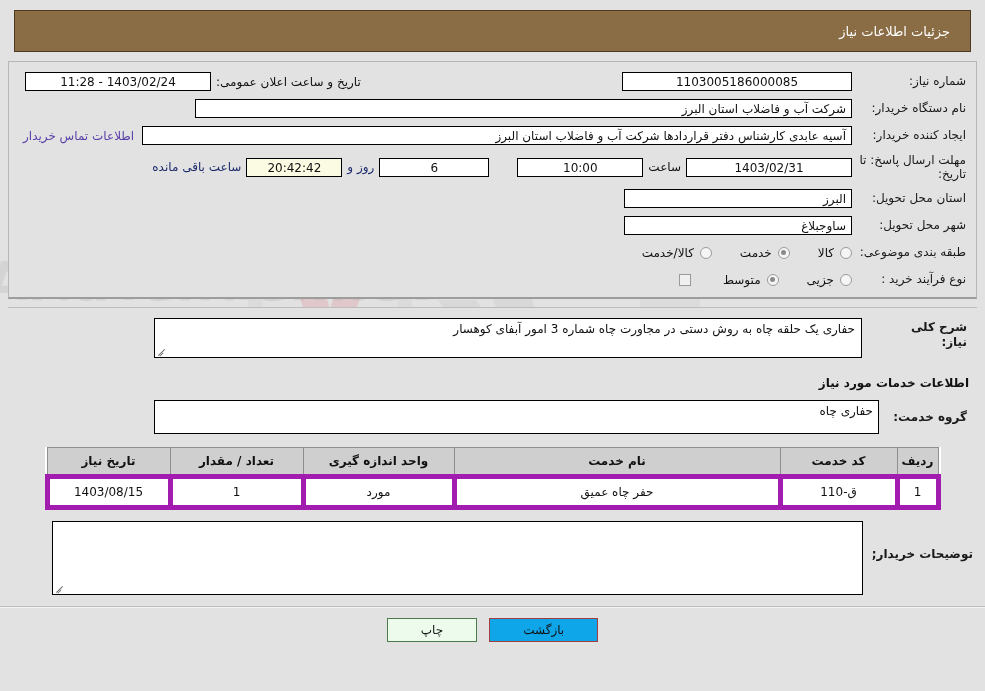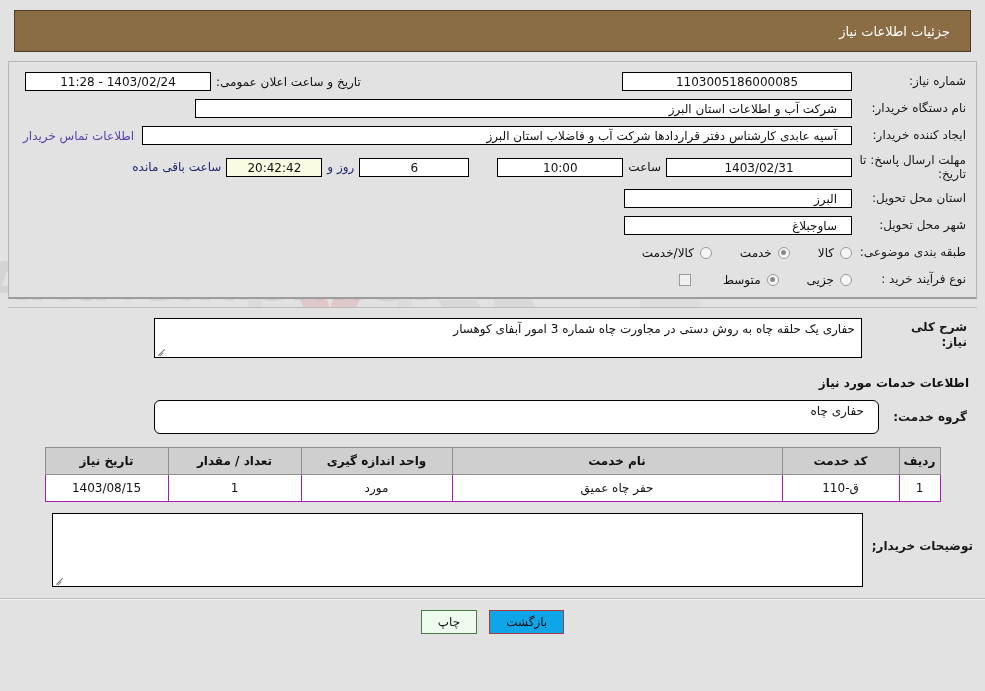--- a/index.html
+++ b/index.html
@@ -76,21 +76,21 @@
     line-height: 1.25;
   }
   .lbl.two-line { line-height: 1.2; }
 
   .fld {
     border: 1px solid #000;
     background: #fff;
     height: 19px;
     line-height: 19px;
     font-size: 12px;
-    padding: 0 14px;
+    padding: 0 5px;
     box-sizing: border-box;
     text-align: center;
     color: #111;
     overflow: hidden;
     white-space: nowrap;
   }
   .fld.rt { text-align: right; }
   .fld.yellow { background: #fbfbe4; }
 
   .linklike {
@@ -191,39 +191,39 @@
   table.grid th {
     background: #cfcfcf;
     border: 1px solid #8f8f8f;
     font-weight: bold;
     height: 26px;
     color: #111;
     text-align: center;
     padding: 0 4px;
   }
   table.grid td {
-    border: 1px solid #a21caf;
+    border: 5px solid #a21caf;
     height: 26px;
     text-align: center;
     background: #fff;
     color: #111;
     padding: 0 4px;
   }
 
   
   .btnbar {
     display: flex;
     justify-content: center;
     align-items: center;
     gap: 12px;
     padding: 10px 0 0 0;
   }
   .btn {
     font-size: 12px;
-    padding: 3px 16px;
+    padding: 3px 33px;
     border-width: 1px;
     border-style: solid;
     cursor: pointer;
     line-height: 16px;
   }
   .btn-print {
     background: #ecfbec;
     border-color: #4a7a4a;
     color: #111;
   }
@@ -267,32 +267,32 @@
   <div class="frow">
     <div class="lbl">شماره نیاز:</div>
     <div class="fld" style="width:230px;">1103005186000085</div>
     <div style="flex:1"></div>
     <div class="plain dark">تاریخ و ساعت اعلان عمومی:</div>
     <div class="fld" style="width:186px; margin-left:10px;">1403/02/24 - 11:28</div>
   </div>
 
   <div class="frow">
     <div class="lbl">نام دستگاه خریدار:</div>
-    <div class="fld rt" style="flex:1; margin-left:180px;">شرکت آب و اطلاعات استان البرز</div>
+    <div class="fld rt" style="flex:1; margin-left:180px;">شرکت آب و فاضلاب استان البرز</div>
   </div>
 
   <div class="frow">
     <div class="lbl">ایجاد کننده خریدار:</div>
     <div class="fld rt" style="flex:1;">آسیه عابدی کارشناس دفتر قراردادها شرکت آب و فاضلاب استان البرز</div>
     <div class="linklike">اطلاعات تماس خریدار</div>
   </div>
 
   <div class="frow" style="min-height:34px;">
     <div class="lbl two-line">مهلت ارسال پاسخ: تا تاریخ:</div>
-    <div class="fld" style="width:186px;">1403/02/31</div>
+    <div class="fld" style="width:166px;">1403/02/31</div>
     <div class="plain dark">ساعت</div>
     <div class="fld" style="width:126px;">10:00</div>
     <div style="width:28px"></div>
     <div class="fld" style="width:110px;">6</div>
     <div class="plain">روز و</div>
     <div class="fld yellow" style="width:96px;">20:42:42</div>
     <div class="plain">ساعت باقی مانده</div>
   </div>
 
   <div class="frow">
@@ -351,21 +351,21 @@
       </span>
     </div>
   </div>
 
   <div style="text-align:right; font-weight:bold; font-size:12px; padding:10px 2px 4px 0;margin-top:7px;">
     <span>اطلاعات خدمات مورد نیاز</span>
   </div>
 
   <div class="frow" style="padding-top:6px;">
     <div class="lbl bold-lbl" style="width:82px; min-width:82px;">گروه خدمت:</div>
-    <div class="fld rt" style="flex:1; height:34px; line-height:21px; margin-left:140px;border-radius:6px;">حفاری چاه</div>
+    <div class="fld rt" style="flex:1; height:34px; line-height:21px; margin-left:140px;">حفاری چاه</div>
   </div>
 </div>
 
 <div style="margin-top:12px;">
   <table class="grid">
     <thead>
       <tr>
         <th style="width:32px;">ردیف</th>
         <th style="width:108px;">کد خدمت</th>
         <th>نام خدمت</th>

